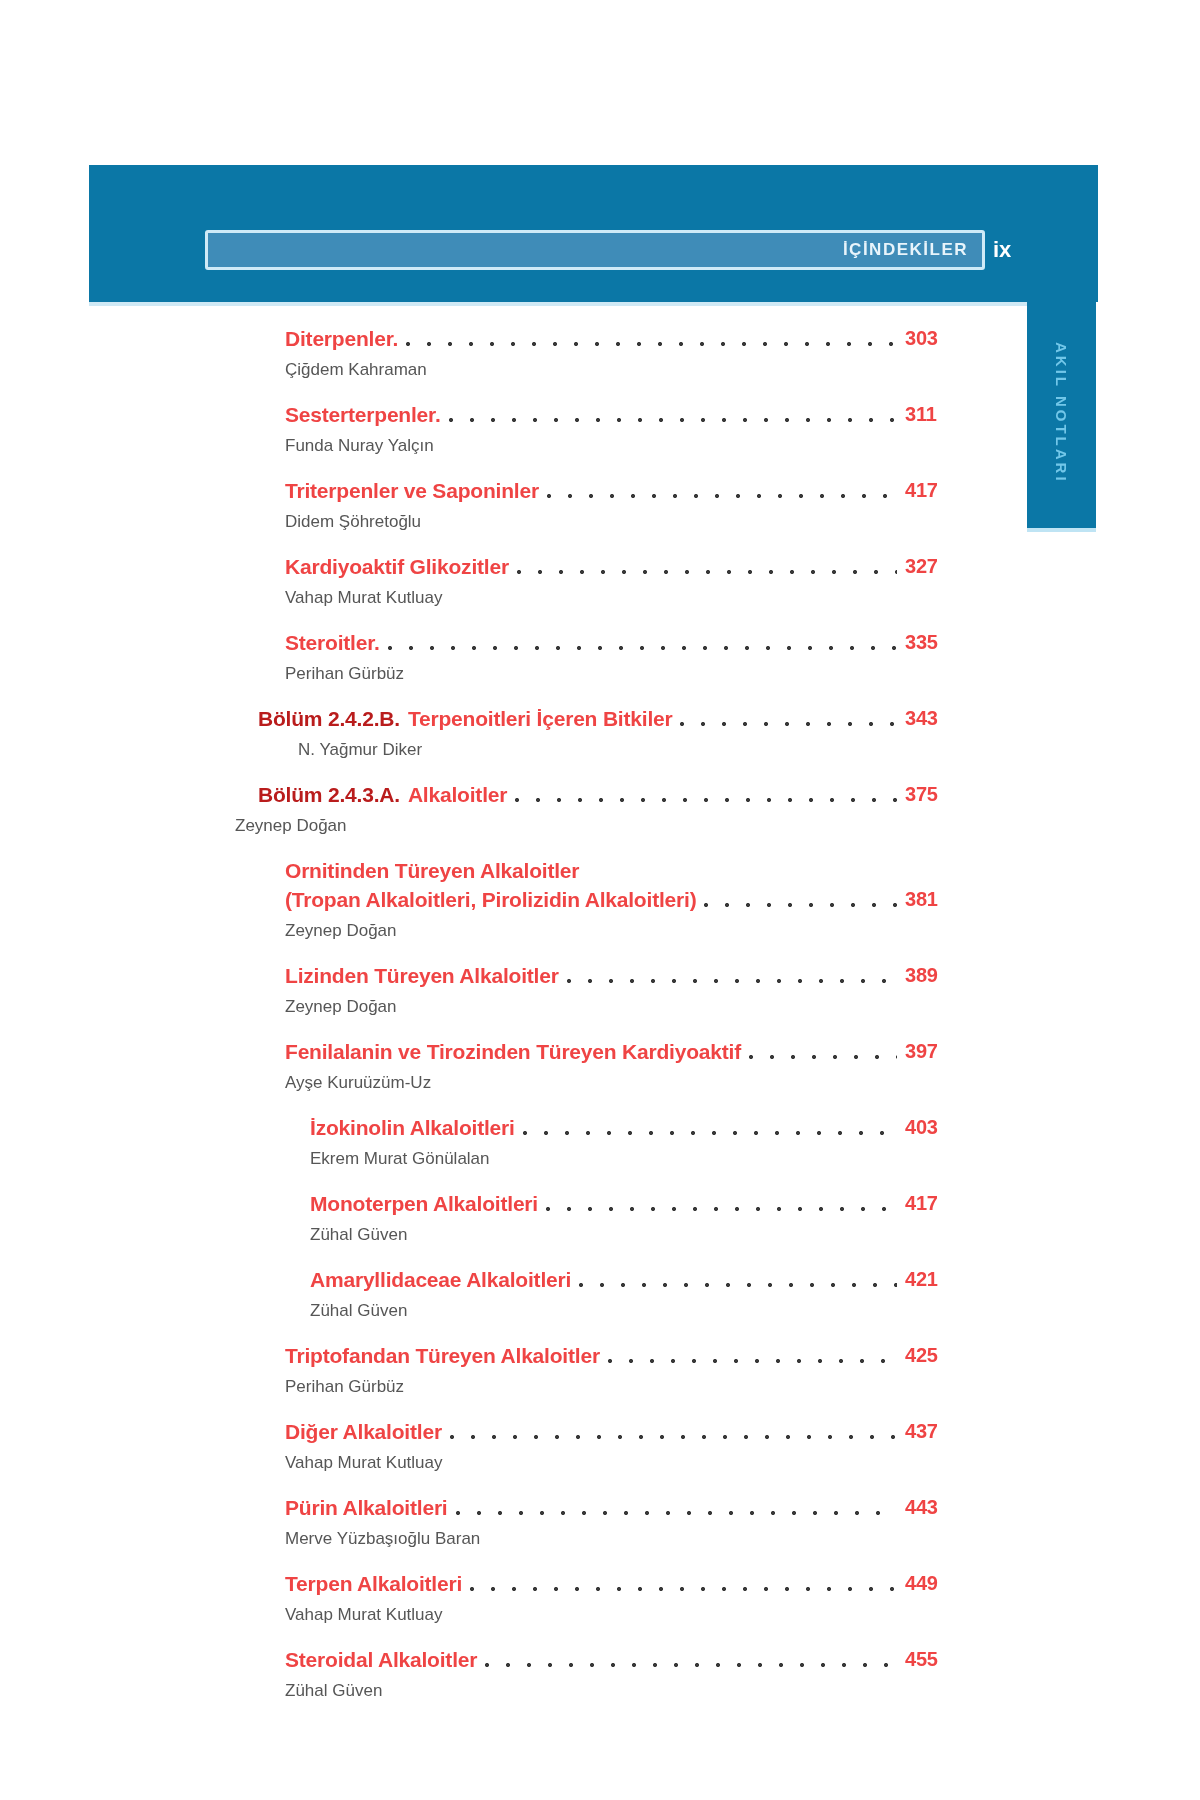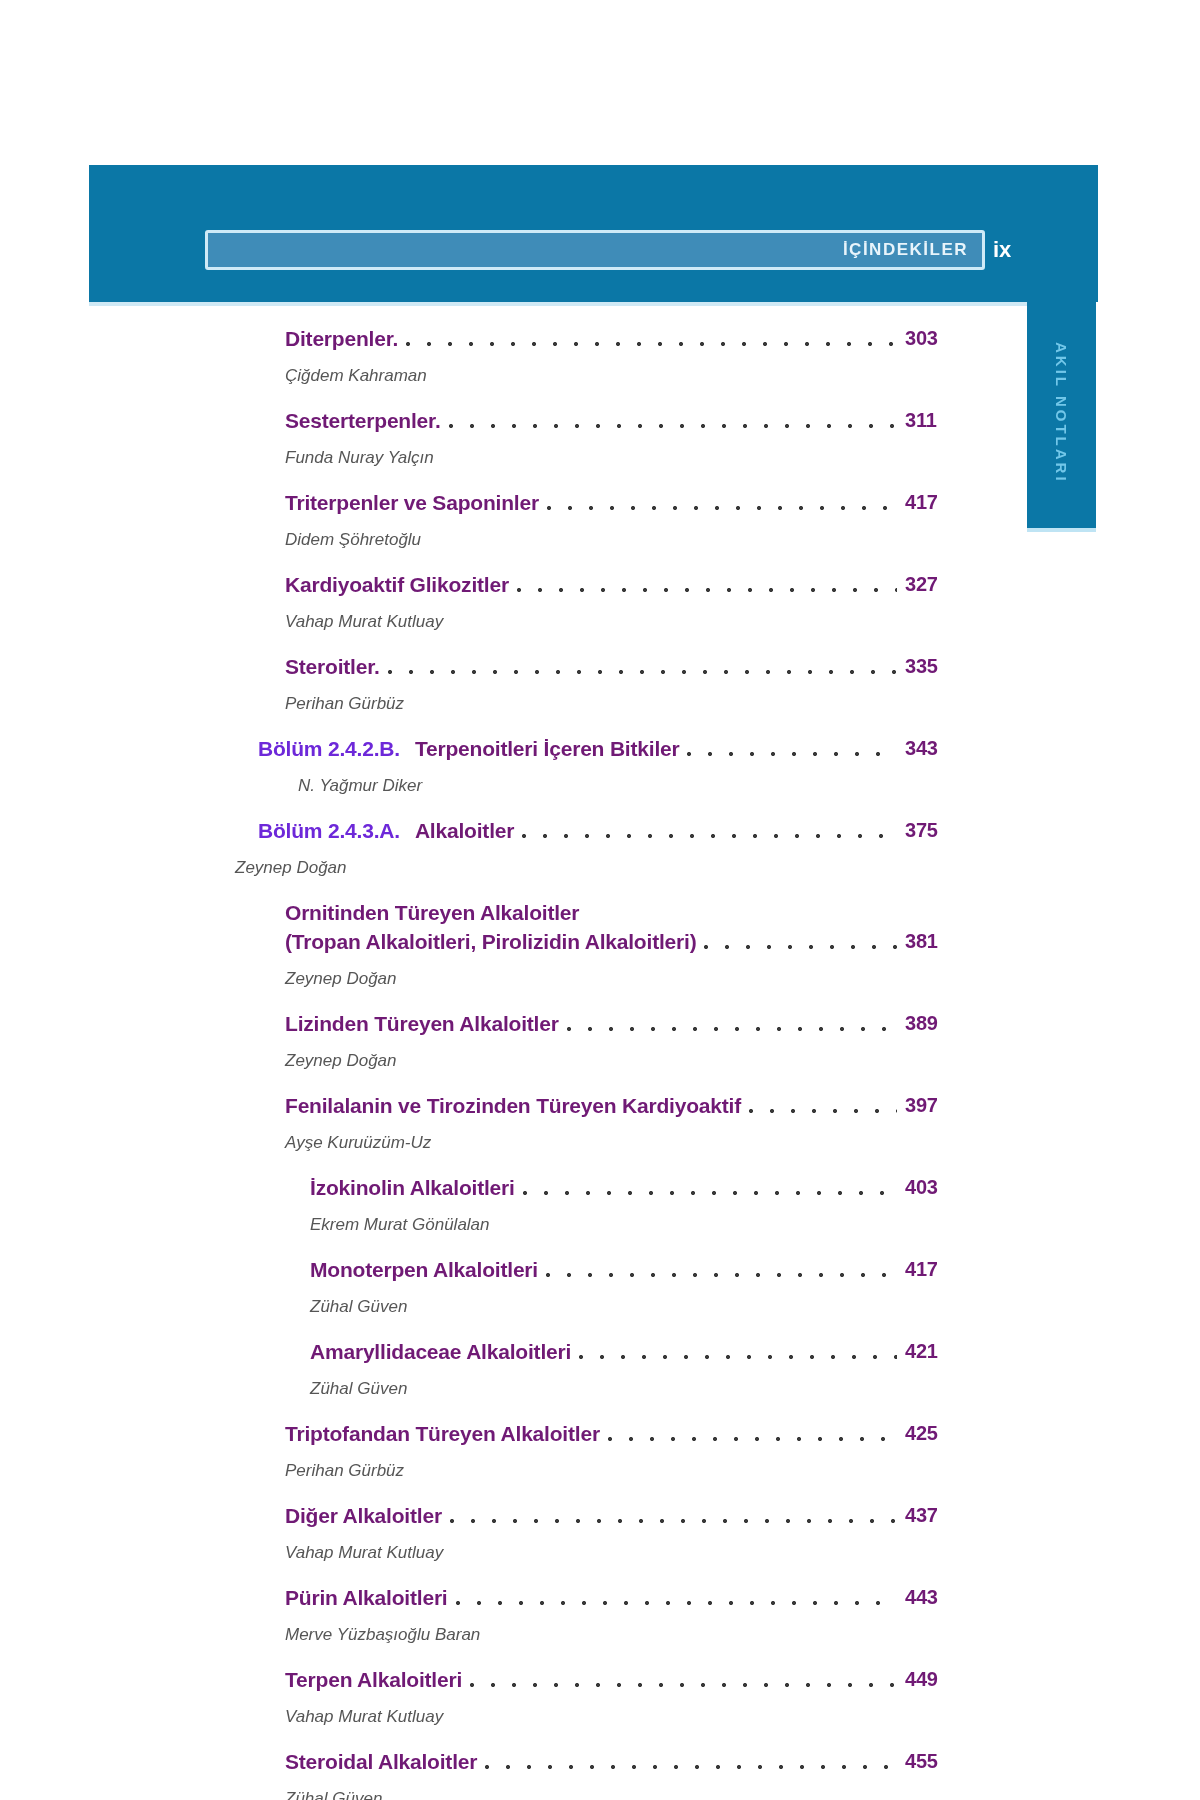--- a/index.html
+++ b/index.html
@@ -65,42 +65,41 @@
   .toc {
     position: absolute; left: 89px; top: 324px;
     width: 938px;
   }
   .entry { margin-bottom: 17px; }
   .pre-title, .t-row { line-height: 29px; }
   .t-row { display: flex; }
   .t-left { white-space: nowrap; flex: 0 0 auto; }
   .pre-title, .title-text, .chapter-label, .page-num {
     font-weight: bold; font-size: 21px;
-    letter-spacing: -0.2px; color: #701a75;
-  }
-  .chapter-label { color: #6d28d9; margin-right: 15px; }
+    letter-spacing: -0.2px; color: #ef4444;
+  }
+  .chapter-label { color: #b91c1c; margin-right: 8px; }
   .dots {
     flex: 1 1 auto;
     margin: 0 8px 0 7px;
     background-image: radial-gradient(circle at 3px 20px, #383838 1.8px, rgba(0,0,0,0) 2.3px);
     background-size: 21px 29px;
     background-repeat: repeat-x;
   }
   .page-num {
     flex: 0 0 auto;
     width: 122px; box-sizing: border-box;
     padding-right: 30px;
     text-align: left;
     font-size: 20px;
   }
   .author {
-    font-style: italic;
     font-size: 17px; color: #565656;
     line-height: 26px;
-    margin-top: 8px;
+    margin-top: 2px;
   }
 
   
   .lv0 .t-row  { padding-left: 169px; }
   .lv1 .t-row, .lv1 .pre-title, .lv1 .author { padding-left: 196px; }
   .lv2 .t-row, .lv2 .author { padding-left: 221px; }
   .ai-deep  .author { padding-left: 209px; }
   .ai-flush .author { padding-left: 146px; }
 </style>
 </head>

